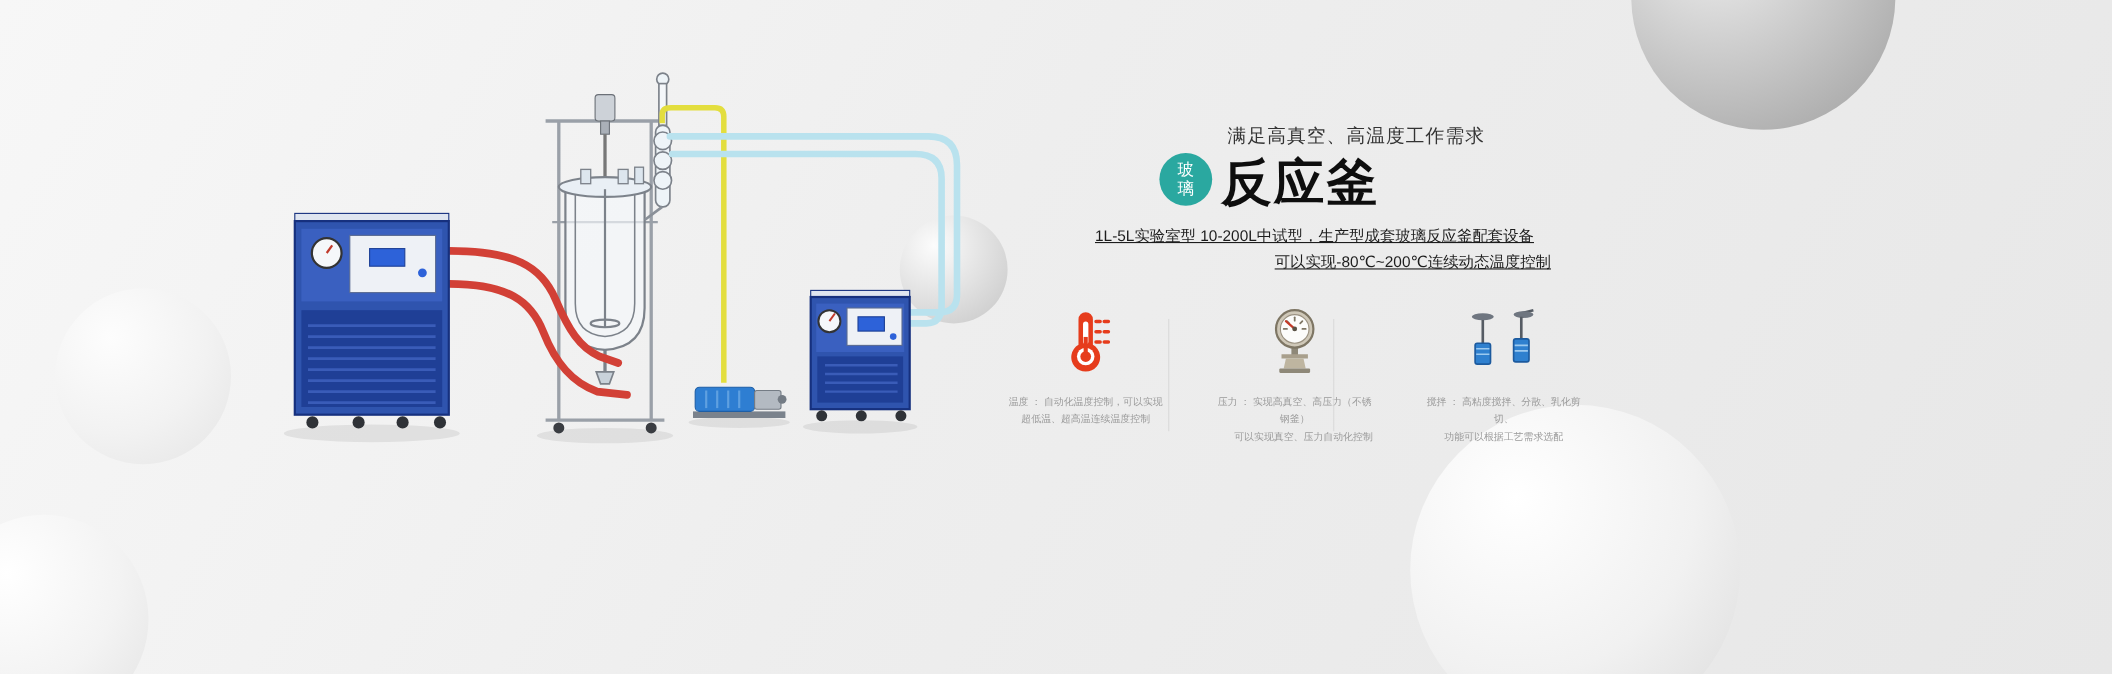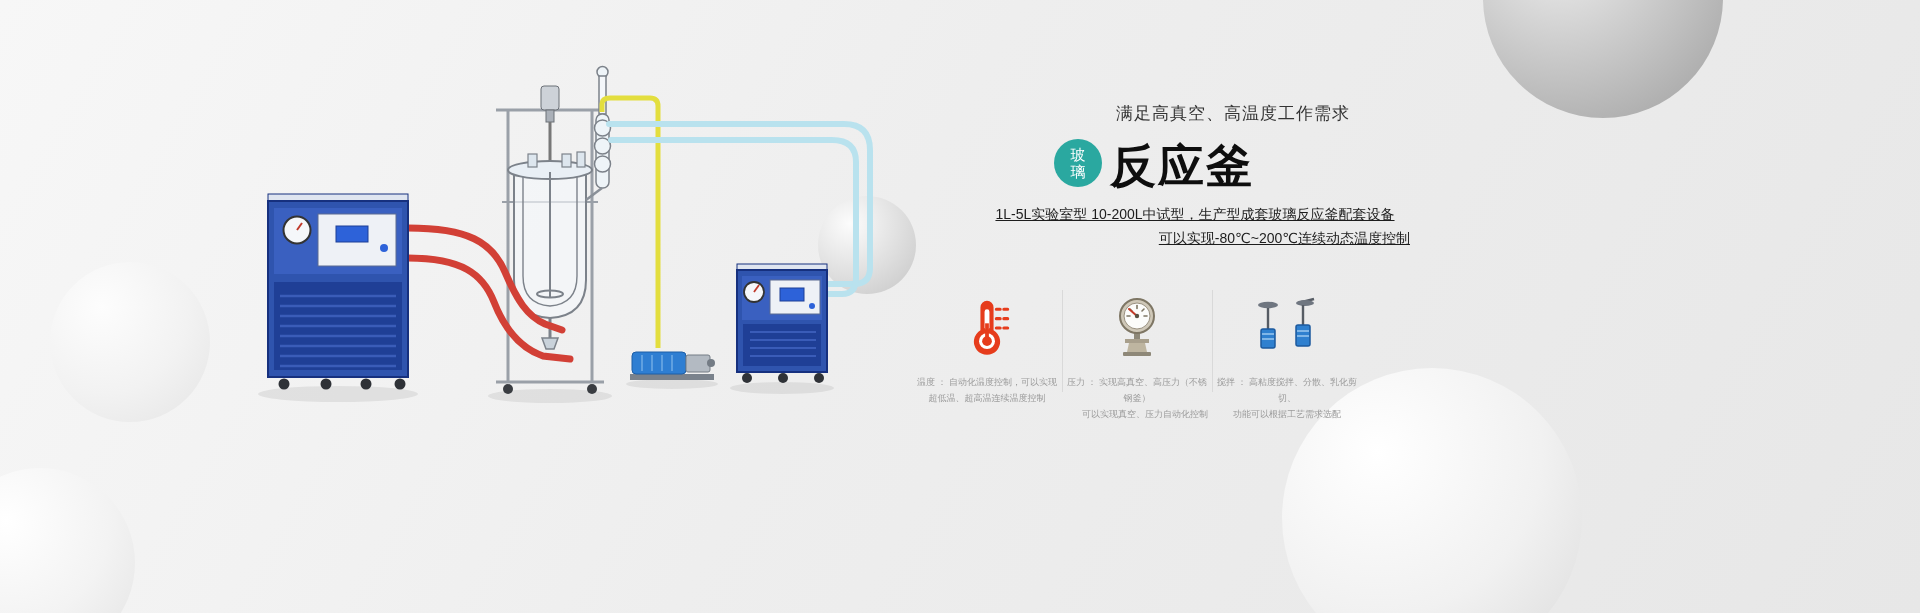--- a/index.html
+++ b/index.html
@@ -15,32 +15,32 @@
     background:radial-gradient(circle at 32% 28%,#fcfcfc,#dedede 55%,#c5c5c5 100%);}
   .sphere-br{left:1282px;top:368px;width:300px;height:300px;
     background:radial-gradient(circle at 32% 28%,#ffffff,#f1f1f1 55%,#dadada 100%);}
   .sphere-left{left:50px;top:262px;width:160px;height:160px;
     background:radial-gradient(circle at 32% 28%,#fdfdfd,#f2f2f2 55%,#e4e4e4 100%);}
   .sphere-bl{left:-55px;top:468px;width:190px;height:190px;
     background:radial-gradient(circle at 32% 28%,#ffffff,#f3f3f3 55%,#e2e2e2 100%);}
 
   .equipment{position:absolute;left:240px;top:50px;width:640px;height:360px;}
 
-  .subtitle{position:absolute;left:1046px;top:102px;width:304px;text-align:right;
+  .subtitle{position:absolute;left:1046px;top:112px;width:304px;text-align:right;
     font-size:17px;color:#333;letter-spacing:1px;}
   .title-row{position:absolute;left:1046px;top:140px;display:flex;align-items:center;}
   .title-part{font-size:46px;font-weight:bold;color:#0e0e0e;letter-spacing:2px;line-height:52px;}
   .badge{width:48px;height:48px;border-radius:50%;background:#2aa8a0;color:#fff;
     margin:0 8px;display:flex;flex-direction:column;align-items:center;justify-content:center;
     font-size:15px;line-height:17px;transform:translateY(-3px);}
   .desc{position:absolute;left:980px;width:430px;text-align:center;color:#1d1d1d;font-size:14px;text-decoration:underline;}
   .desc-1{top:206px;}
   .desc-2{top:230px;text-align:right;}
 
-  .features{position:absolute;left:912px;top:296px;display:flex;}
+  .features{position:absolute;left:912px;top:279px;display:flex;gap:40px;}
   .feature-col{width:150px;display:flex;flex-direction:column;align-items:center;}
   .feature-icon{height:68px;display:flex;align-items:flex-start;justify-content:center;}
   .feature-text{font-size:9px;line-height:16px;color:#9b9b9b;text-align:center;
     width:142px;margin-top:10px;}
   .divider{position:absolute;top:290px;width:1px;height:102px;background:#d9d9d9;}
   .divider-1{left:1062px;}
   .divider-2{left:1212px;}
 </style>
 </head>
 <body>

